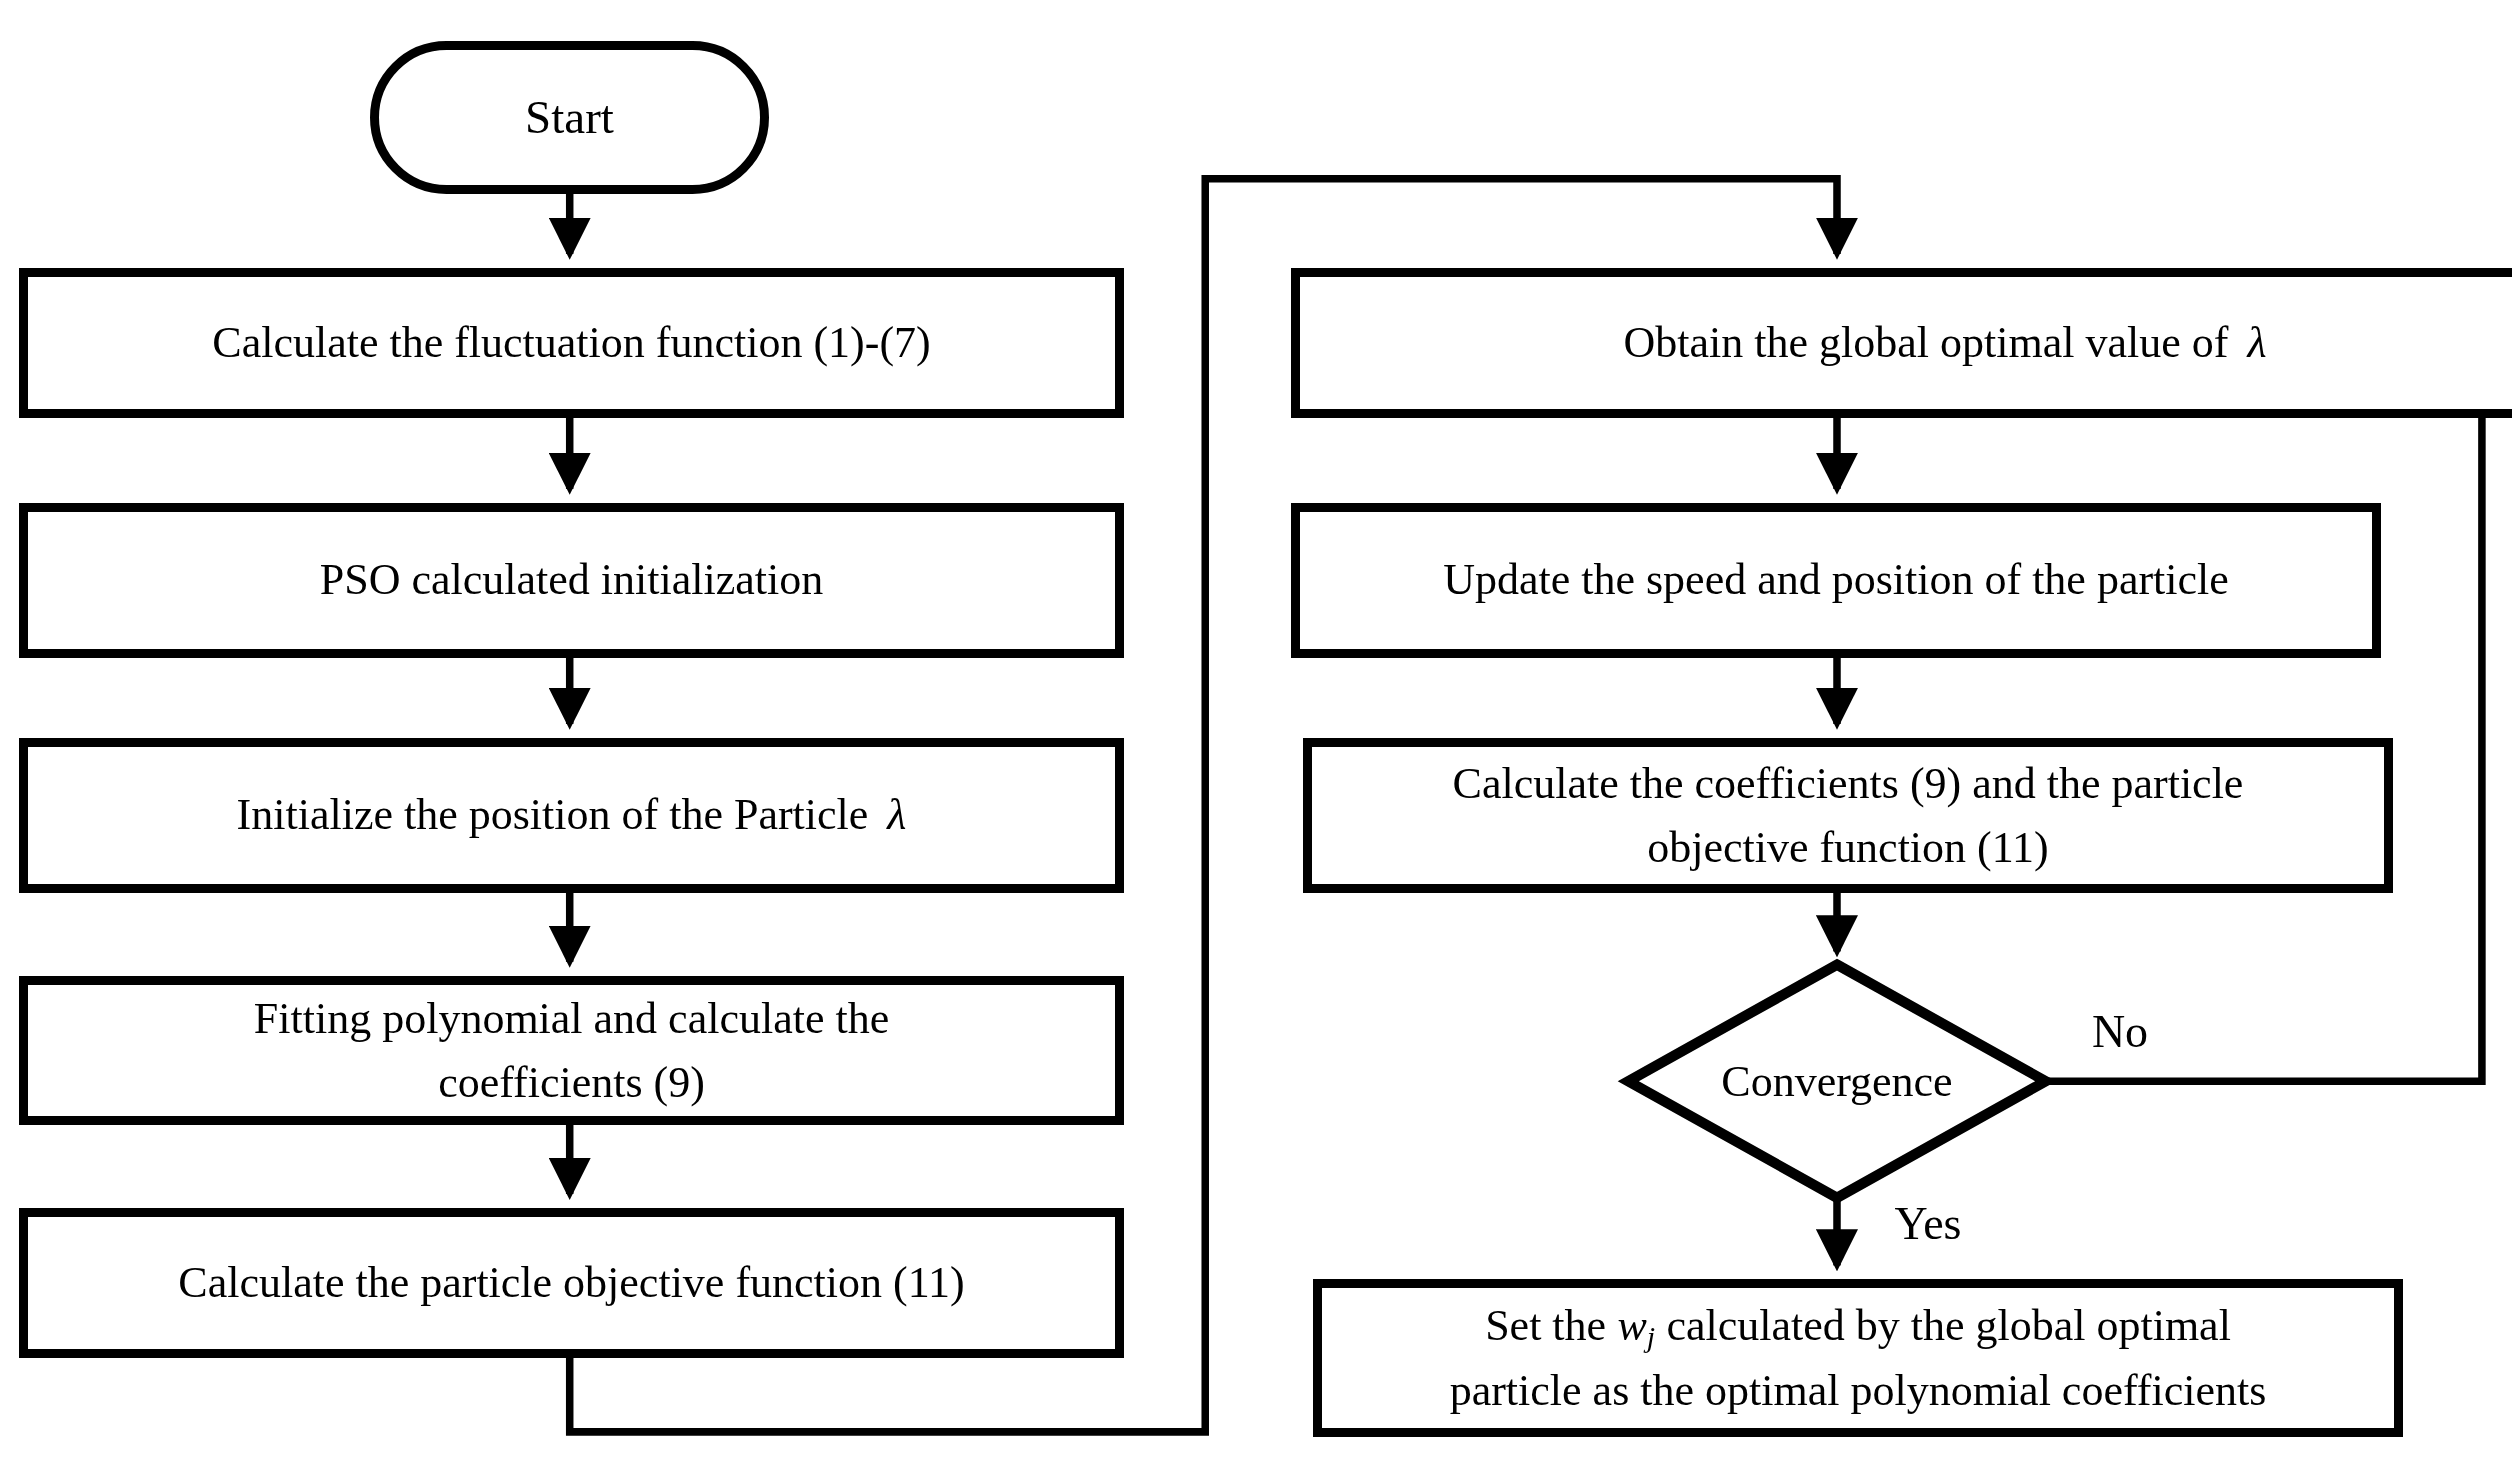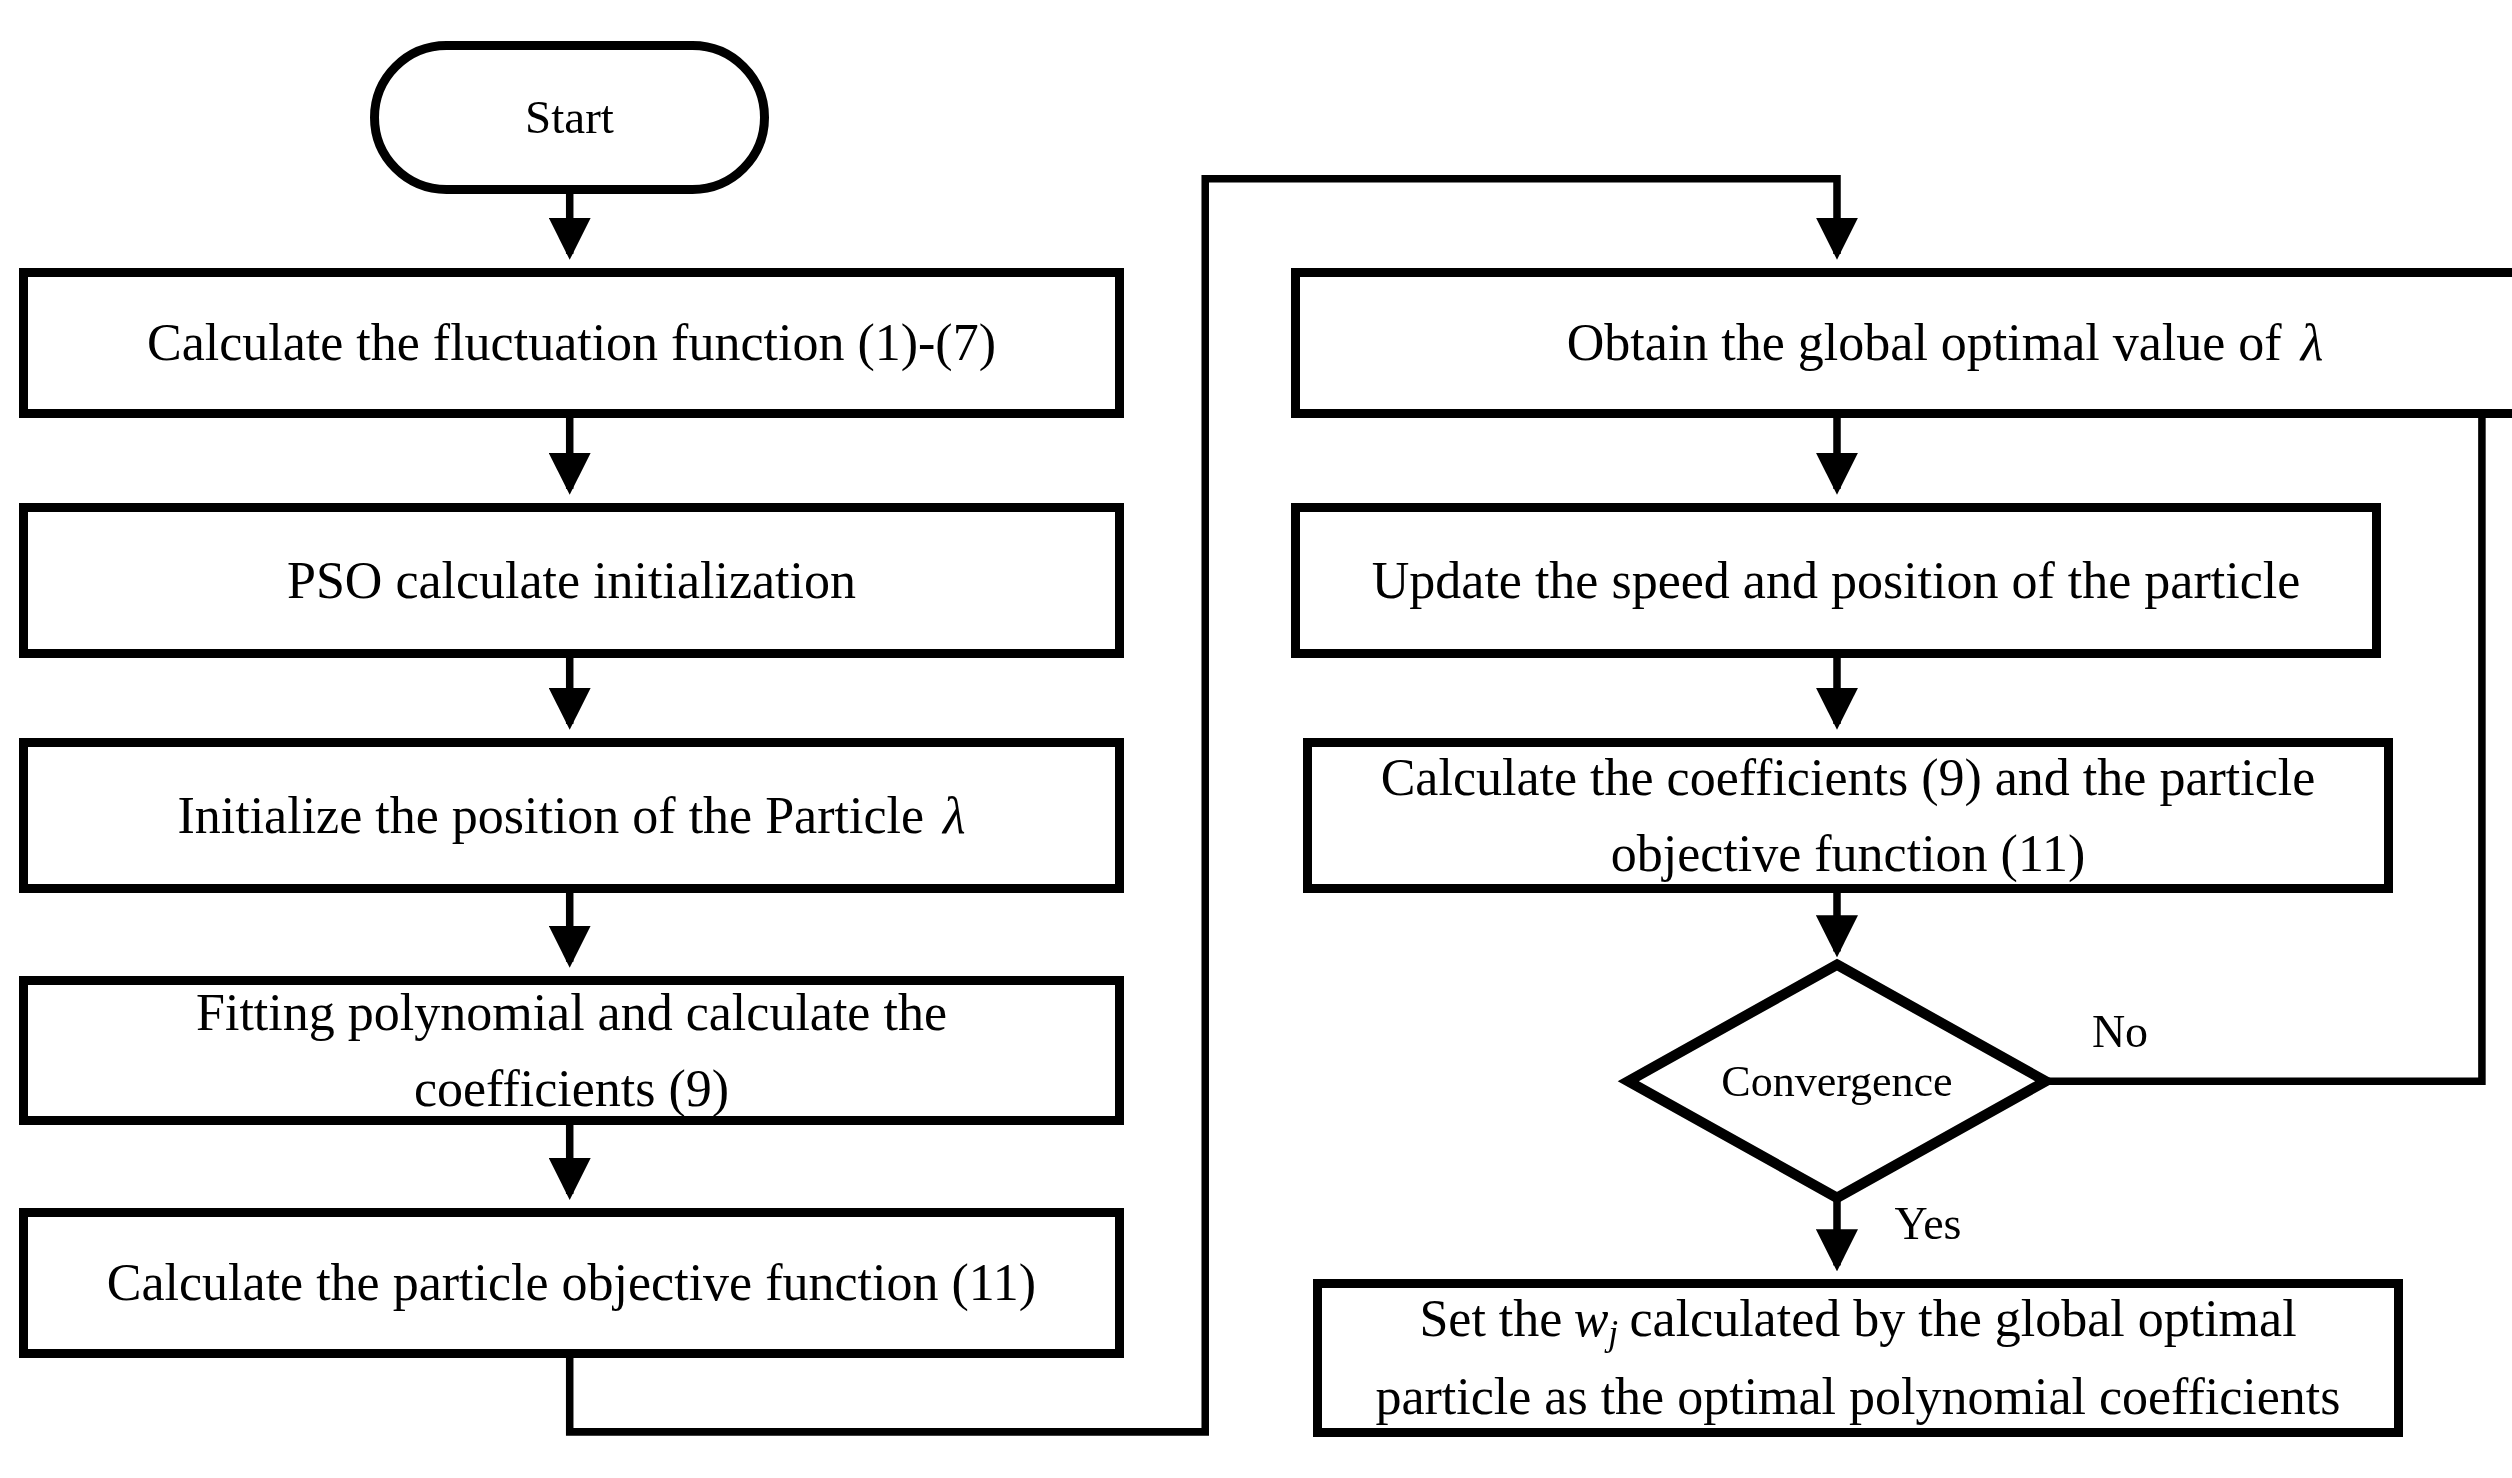--- a/index.html
+++ b/index.html
@@ -24,21 +24,21 @@
   .node {
     position: absolute;
     box-sizing: border-box;
     background: #ffffff;
     border: 9.4px solid #000000;
     display: flex;
     flex-direction: column;
     align-items: center;
     justify-content: center;
     text-align: center;
-    font-size: 52px;
+    font-size: 44px;
     line-height: 1.52;
   }
   .node .line { white-space: nowrap; }
   .stadium {
     border-radius: 81px;
     font-size: 47px;
   }
   .diamond-label {
     position: absolute;
     box-sizing: border-box;
@@ -103,21 +103,21 @@
 
   <div class="node stadium" style="left:370px; top:29px; width:399px; height:153px;margin-top:12px;">
     <span class="line">Start</span>
   </div>
 
   <div class="node" style="left:19px; top:268px; width:1105px; height:150px;">
     <span class="line">Calculate the fluctuation function (1)-(7)</span>
   </div>
 
   <div class="node" style="left:19px; top:503px; width:1105px; height:155px;">
-    <span class="line">PSO calculate initialization</span>
+    <span class="line">PSO calculated initialization</span>
   </div>
 
   <div class="node" style="left:19px; top:738px; width:1105px; height:155px;">
     <span class="line"><span>Initialize the position of the Particle</span><span class="sym-lambda">λ</span></span>
   </div>
 
   <div class="node" style="left:19px; top:976px; width:1105px; height:149px; line-height:1.45;">
     <span class="line">Fitting polynomial and calculate the</span>
     <span class="line">coefficients (9)</span>
   </div>

